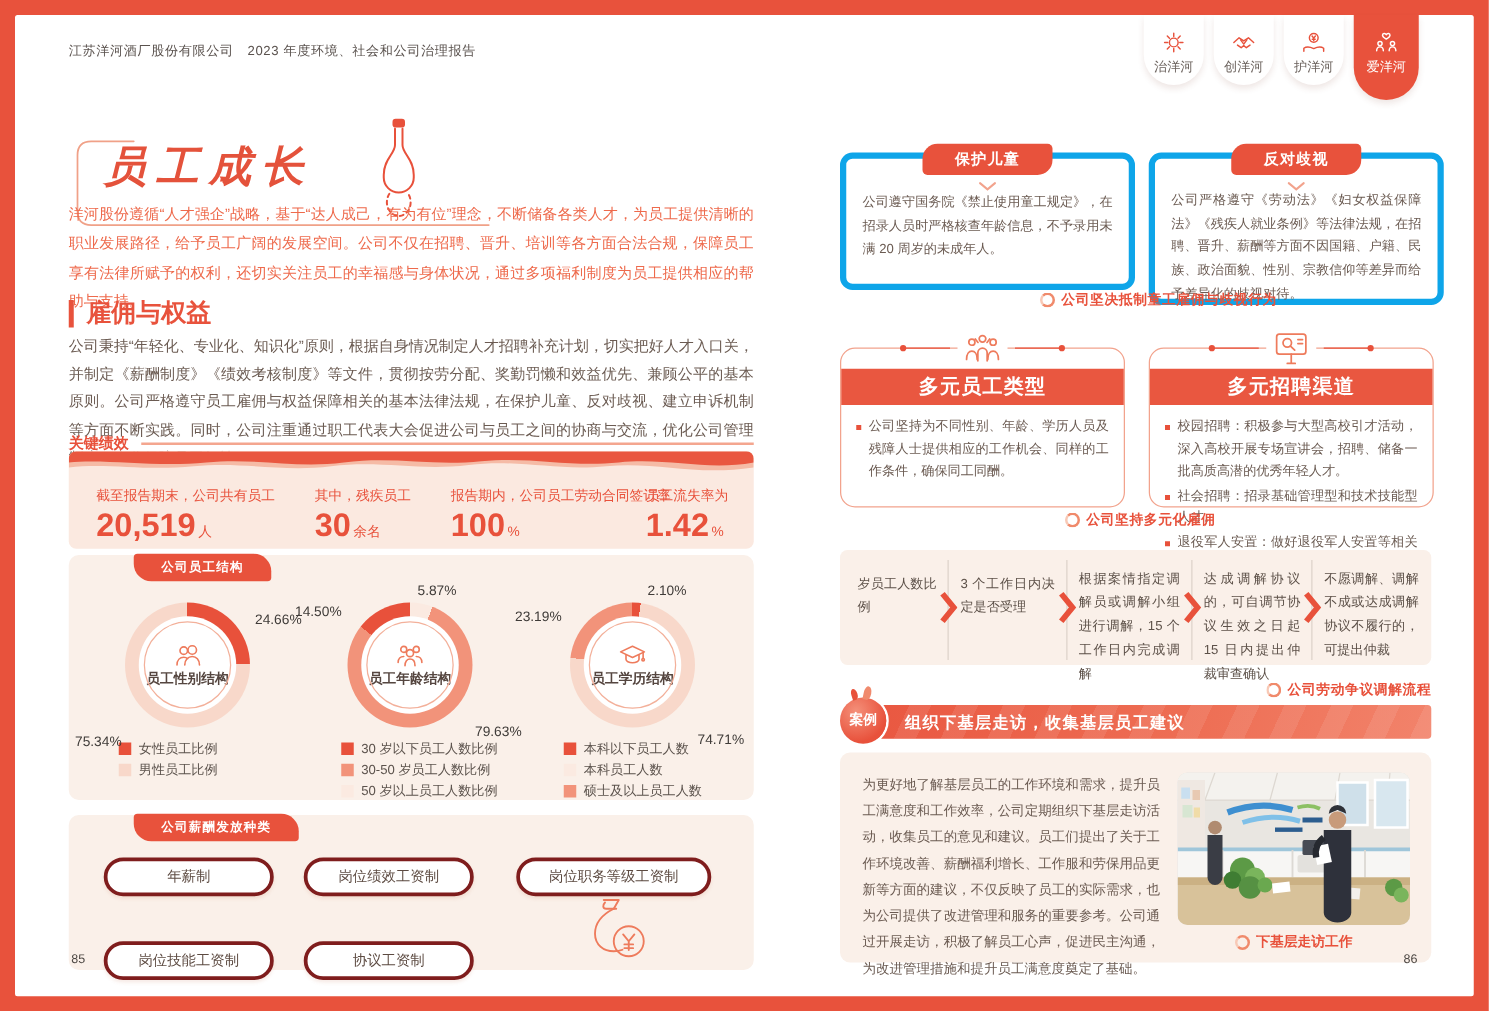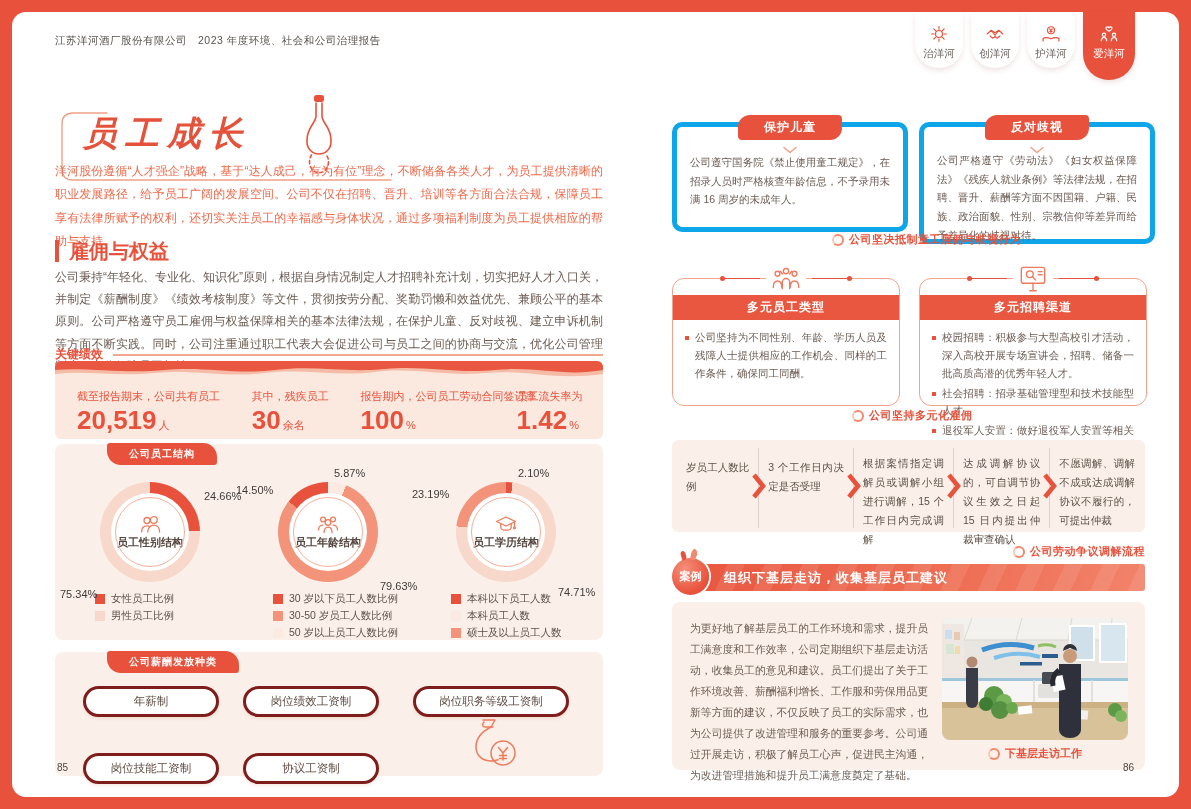--- a/index.html
+++ b/index.html
@@ -2,21 +2,21 @@
 <html><head>
 <meta charset="utf-8">
 <style>
   html,body{margin:0;padding:0;}
   body{
     width:1191px;height:809px;position:relative;overflow:hidden;
     background:#E8523C;
     font-family:"Liberation Sans","DejaVu Sans",sans-serif;
     -webkit-font-smoothing:antialiased;
   }
-  .sheet{position:absolute;left:12px;top:12px;width:1167px;height:785px;background:#ffffff;border-radius:14px;}
+  .sheet{position:absolute;left:12px;top:12px;width:1167px;height:785px;background:#ffffff;border-radius:2px;}
   .doc-header{position:absolute;left:43px;top:22px;font-size:10.5px;color:#5a524e;letter-spacing:.5px;}
   
   .tabs{position:absolute;top:0;right:44px;display:flex;gap:8px;align-items:flex-start;}
   .tab{width:48px;padding-top:12px;height:44px;background:#fff;border-radius:0 0 24px 24px;
        box-shadow:0 3px 5px rgba(120,60,40,.12);text-align:center;color:#6b625d;font-size:10.5px;}
   .tab .ticon{display:block;margin:0 auto 3px;width:20px;height:20px;color:#E8523C;}
   .tab.active{background:#E8523C;color:#fff;height:56px;width:52px;border-radius:0 0 26px 26px;}
   .tab.active .ticon{color:#fff;}
   .ticon svg{width:100%;height:100%;fill:none;stroke:currentColor;stroke-width:1.4;stroke-linecap:round;stroke-linejoin:round;}
   
@@ -86,21 +86,21 @@
   .caption .ringicon{width:8px;height:8px;border:2px solid #F08A6B;border-left-color:#F8C9B6;border-radius:50%;flex:none;}
   .caption .ct{font-size:11px;font-weight:bold;color:#E8513B;letter-spacing:.5px;}
   
   .div-box{position:absolute;width:226px;height:126px;border:1px solid #F2A38D;border-radius:12px;background:#fff;overflow:visible;}
   .div-deco{position:absolute;left:50%;transform:translateX(-50%);top:-16px;display:flex;align-items:center;gap:6px;background:transparent;}
   .div-deco .dline{width:36px;height:1px;background:#E8513B;position:relative;}
   .div-deco .dline::before{content:"";position:absolute;top:-2px;width:5px;height:5px;border-radius:50%;background:#E8513B;}
   .div-deco .dline.l::before{left:-4px;} .div-deco .dline.r::before{right:-4px;}
   .div-deco .dicon{width:34px;height:30px;color:#EE7B5C;background:#fff;padding:0 3px;}
   .div-deco .dicon svg{width:100%;height:100%;fill:none;stroke:currentColor;stroke-width:1.3;stroke-linecap:round;stroke-linejoin:round;}
-  .div-head{margin:16px 0 0;background:#E95740;color:#fff;font-size:12px;font-weight:bold;text-align:center;
+  .div-head{margin:16px 0 0;background:#E95740;color:#fff;font-size:16px;font-weight:bold;text-align:center;
             padding:4px 0;letter-spacing:1px;}
   .div-body{padding:9px 12px 8px;}
   .bullet{display:flex;font-size:10.5px;line-height:1.7;color:#6b5b52;margin-bottom:2px;text-align:justify;}
   .bullet .bdot{flex:none;width:4px;height:4px;background:#E8513B;margin:7px 6px 0 0;}
   
   .flow{position:absolute;left:0;top:346px;width:473px;height:92px;background:#FAF0E9;border-radius:6px;
         display:flex;align-items:flex-start;padding:14px 10px 0 14px;box-sizing:border-box;}
   .fstep{font-size:10.5px;line-height:1.8;color:#5c5048;text-align:justify;}
   .f0{width:72px;padding-top:4px;} .f1{width:86px;padding-top:4px;} .f2{width:92px;} .f3{width:88px;} .f4{width:86px;}
   .fsep{width:15px;flex:none;position:relative;height:64px;margin:0 2px;}
@@ -356,21 +356,21 @@
     </div>
   </div>
 
   <div class="col-right">
 
     <div class="info-box" style="left:0;top:28px;height:100px;">
       <div class="ribbon">保护儿童</div>
       <span class="ribbon-caret"><svg viewBox="0 0 16 8">
             <path d="M2 1.5l6 5 6-5"></path>
           </svg></span>
-      <div class="ibody">公司遵守国务院《禁止使用童工规定》，在招录人员时严格核查年龄信息，不予录用未满 16 周岁的未成年人。</div>
+      <div class="ibody">公司遵守国务院《禁止使用童工规定》，在招录人员时严格核查年龄信息，不予录用未满 20 周岁的未成年人。</div>
     </div>
 
     <div class="info-box" style="left:247px;top:28px;height:112px;">
       <div class="ribbon">反对歧视</div>
       <span class="ribbon-caret"><svg viewBox="0 0 16 8">
             <path d="M2 1.5l6 5 6-5"></path>
           </svg></span>
       <div class="ibody" style="padding-top:24px;">公司严格遵守《劳动法》《妇女权益保障法》《残疾人就业条例》等法律法规，在招聘、晋升、薪酬等方面不因国籍、户籍、民族、政治面貌、性别、宗教信仰等差异而给予差异化的歧视对待。</div>
     </div>
 

